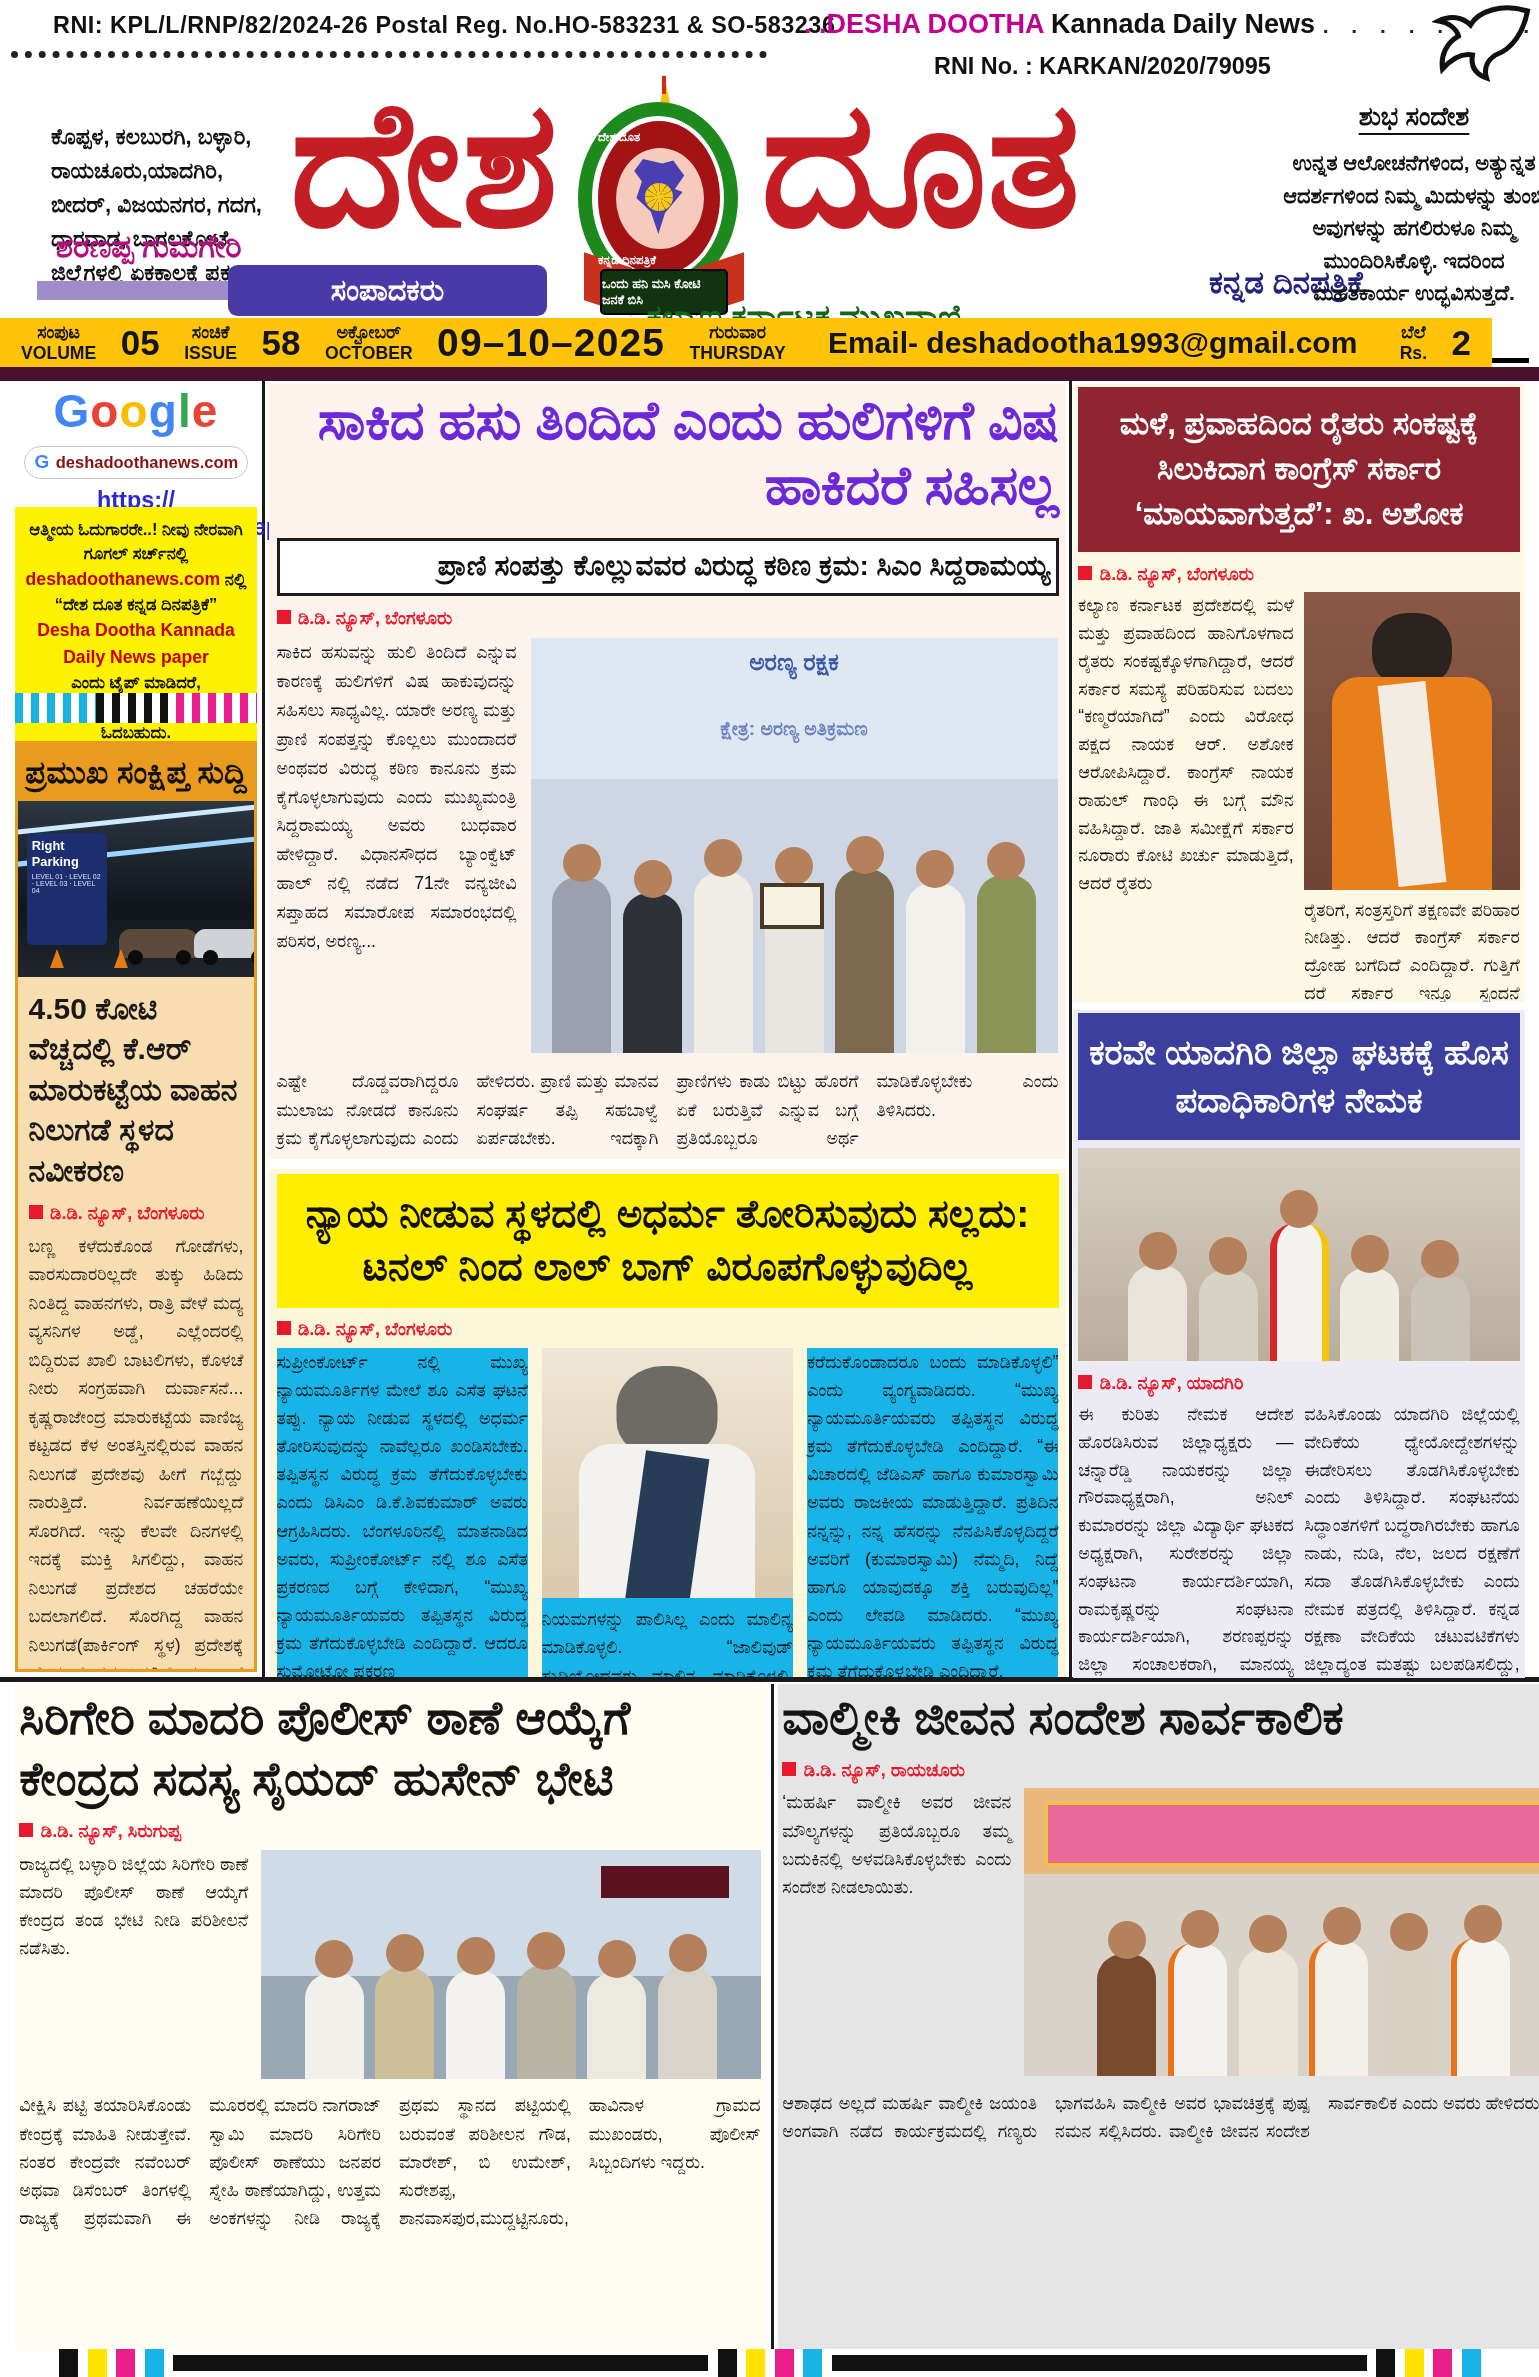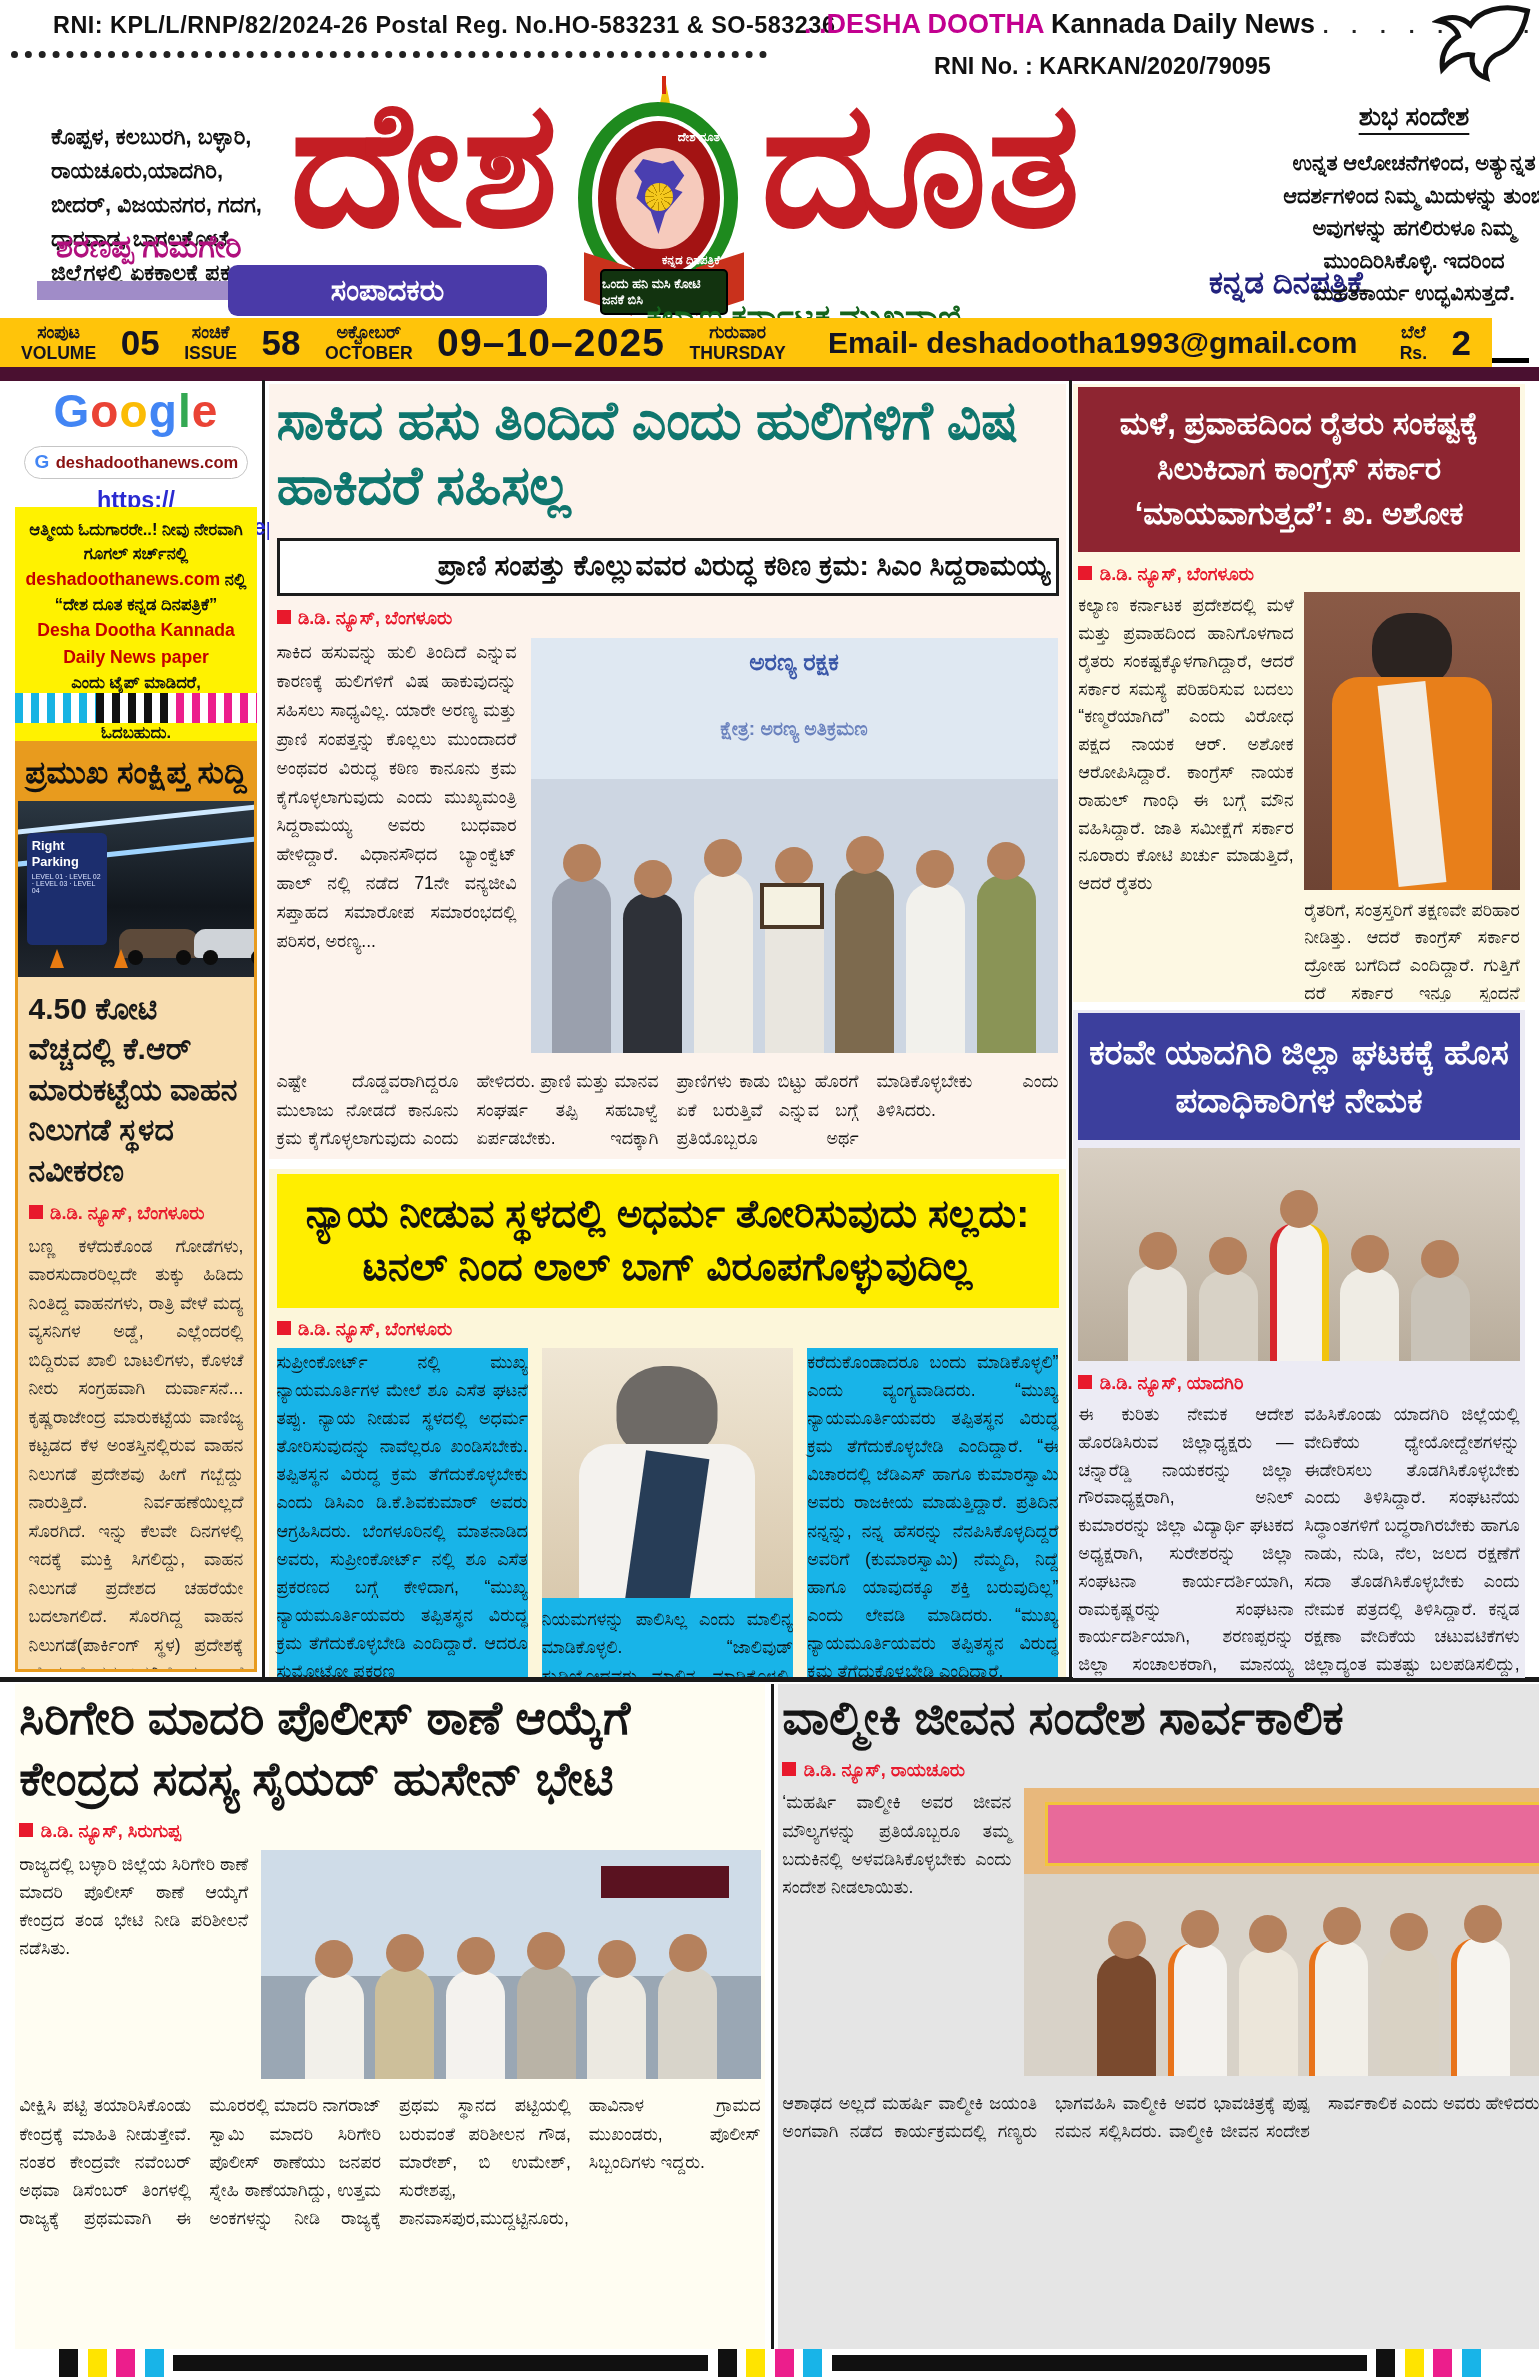--- a/index.html
+++ b/index.html
@@ -26,21 +26,21 @@
   .title-left{left:290px;}
   .title-right{left:761px;}
   .tagline{left:511px;top:298px;width:586px;text-align:center;font-size:33px;font-weight:bold;color:#15641c;}
   .subtitle-right{left:1209px;top:265px;width:319px;font-size:31px;font-weight:bold;color:#23237e;}
   
   .emblem{left:563px;top:79px;width:202px;height:240px;}
   .em-flame{position:absolute;left:95px;top:0;width:0;height:0;border-left:7.5px solid transparent;border-right:7.5px solid transparent;border-bottom:34px solid #f2c40d;}
   .em-flame-tip{position:absolute;left:99px;top:-3.2px;width:4.3px;height:18px;background:#d42a12;}
   .em-wreath{position:absolute;left:15px;top:23.4px;width:160px;height:192px;border:14px solid #1e8a1e;border-radius:50%;}
   .em-ring{position:absolute;left:35px;top:42px;width:122px;height:154px;background:#a31313;border-radius:50%;}
-  .em-ring-text{position:absolute;width:100%;text-align:right;color:#fff;font-size:11.7px;font-weight:bold;}
+  .em-ring-text{position:absolute;width:100%;text-align:left;color:#fff;font-size:11.7px;font-weight:bold;}
   .em-globe{position:absolute;left:53px;top:69px;width:88px;height:101px;background:#f6cabc;border-radius:50%;}
   .em-india{position:absolute;left:69px;top:80px;width:55px;height:75px;background:#4a3fb0;
             clip-path:polygon(20% 0,55% 6%,75% 2%,95% 22%,78% 40%,92% 44%,60% 72%,48% 100%,34% 70%,8% 52%,18% 30%,4% 16%);}
   .em-chakra{position:absolute;left:82px;top:104px;width:28px;height:28px;background:#f4c81d;border-radius:50%;
              background-image:repeating-conic-gradient(#b88d00 0 6deg,#f4c81d 6deg 30deg);}
   .em-ribbon-red-l{position:absolute;left:21px;top:181px;width:48px;height:48px;background:#c9311c;transform:skewY(18deg);}
   .em-ribbon-red-r{position:absolute;right:21px;top:181px;width:48px;height:48px;background:#c9311c;transform:skewY(-18deg);}
   .em-ribbon{position:absolute;left:37px;bottom:4.3px;width:128px;height:46px;background:#12330f;border:2.1px solid #000;
              border-radius:5px;color:#fff;font-size:12.8px;font-weight:bold;display:flex;align-items:center;justify-content:center;line-height:1.2;}
   
@@ -87,21 +87,21 @@
   .park-sign .lvl{font-size:7px;margin-top:4.3px;color:#dce4ff;}
   .car{position:absolute;bottom:19px;width:80px;height:29px;background:#5d4a3a;border-radius:11.7px 14px 4.3px 4.3px;}
   .car::before{content:"";position:absolute;left:8.5px;bottom:-6.4px;width:15px;height:15px;background:#0c0c0c;border-radius:50%;box-shadow:48px 0 0 #0c0c0c;}
   .cone{position:absolute;bottom:9.6px;width:0;height:0;border-left:7.5px solid transparent;border-right:7.5px solid transparent;border-bottom:19px solid #e87b12;}
   .brief-body{padding:11.7px 10.6px;}
   .brief-headline{font-size:30px;font-weight:bold;line-height:1.35;color:#191919;}
   .byline{margin:11.7px 0 7.5px;font-size:18px;font-weight:bold;color:#e8192c;}
   .body-txt{font-size:17.6px;line-height:1.62;text-align:justify;color:#222;font-weight:500;}
   
   .main-art{left:269px;top:384px;width:797px;height:775px;background:#fdf3ec;overflow:hidden;padding:4.3px 7.5px;}
-  .main-headline{font-size:54px;line-height:1.2;font-weight:bold;color:#0f766e;letter-spacing:-0.5px;}
+  .main-headline{font-size:54px;line-height:1.2;font-weight:bold;color:#6d28d9;letter-spacing:-0.5px;text-align:right;}
   .subhead-box{margin-top:20px;border:3.2px solid #1c1c1c;padding:9.6px 5.3px;text-align:right;font-size:28px;font-weight:bold;background:#fff;}
   .main-flex{display:flex;gap:14px;margin-top:9.6px;}
   .lead-col{width:240px;font-size:17.6px;line-height:1.64;text-align:justify;font-weight:500;}
   .photo{position:relative;background:#cfd8e2;overflow:hidden;}
   .photo-main{width:527px;height:415px;background:linear-gradient(#dfe8f2 0 34%,#cdd6e2 34% 100%);}
   .photo-ovl{position:absolute;width:100%;text-align:center;color:#3a57a8;font-weight:bold;}
   .people{position:absolute;bottom:0;width:100%;display:flex;justify-content:center;align-items:flex-end;gap:11.7px;}
   .person{position:relative;width:59px;border-radius:25.6px 25.6px 0 0;}
   .person::before{content:"";position:absolute;left:50%;transform:translateX(-50%);top:-33px;width:38px;height:38px;border-radius:50%;background:#b5815d;}
   .cert{position:absolute;width:64px;height:46px;background:#f5f2e2;border:4.3px solid #4a3726;}

